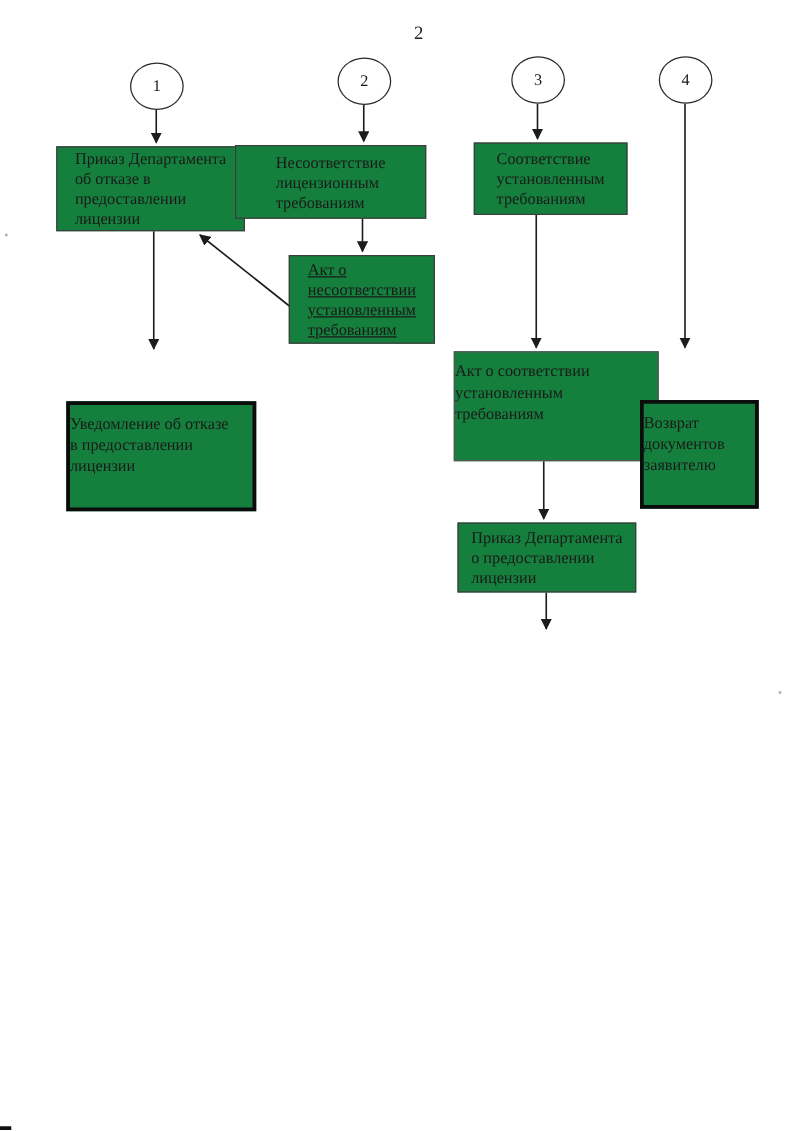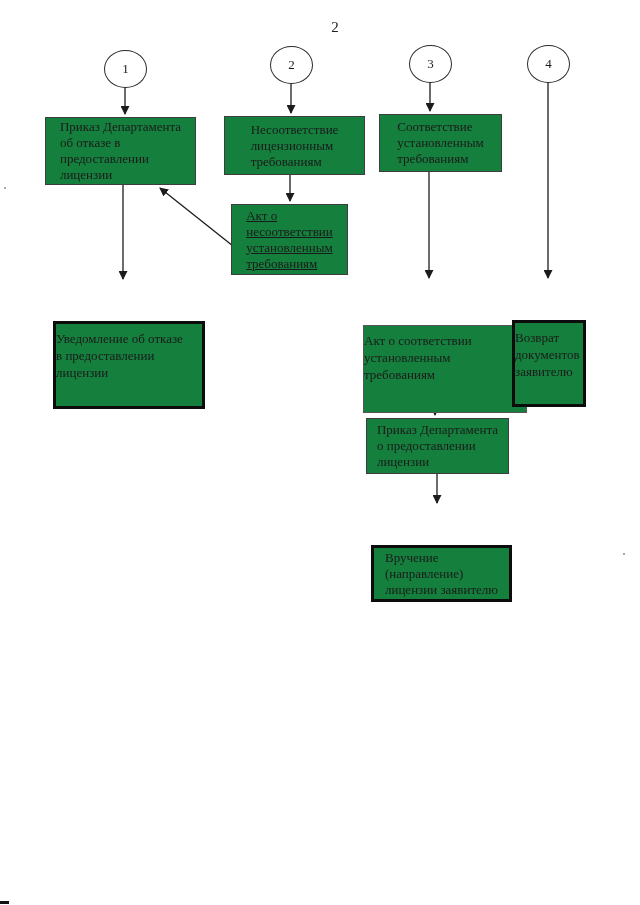--- a/index.html
+++ b/index.html
@@ -111,50 +111,47 @@
     <line x1="435" y1="369" x2="435" y2="415" marker-end="url(#ah)"></line>
     <line x1="437" y1="474" x2="437" y2="503" marker-end="url(#ah)"></line>
     <line x1="233" y1="246" x2="160" y2="188" marker-end="url(#ah)"></line>
   </svg>
 
   <div class="node thin v-center" style="left:45px;  top:117px; width:151px; height:68px;">Приказ Департамента
 об отказе в
 предоставлении
 лицензии</div>
 
-  <div class="node thin v-center" style="left:224px; top:116px; width:141px; height:59px;">Несоответствие
+  <div class="node thin v-center" style="left:188px; top:116px; width:153px; height:59px;">Несоответствие
 лицензионным
 требованиям</div>
 
   <div class="node thin v-center" style="left:379px; top:114px; width:123px; height:58px;">Соответствие
 установленным
 требованиям</div>
 
   <div class="node thin v-center" style="left:231px; top:204px; width:117px; height:71px;text-decoration:underline;">Акт о
 несоответствии
 установленным
 требованиям</div>
 
   <div class="node thick v-top" style="left:53px;  top:282px; width:152px; height:88px;">Уведомление об отказе
 в предоставлении
 лицензии</div>
 
-  <div class="node medium v-top" style="left:363px; top:281px; width:164px; height:88px;margin-top:44px;">Акт о соответствии
+  <div class="node medium v-top" style="left:363px; top:281px; width:164px; height:88px;">Акт о соответствии
 установленным
 требованиям</div>
 
-  <div class="node thick v-top" style="left:512px; top:281px; width:74px; height:87px;">Возврат
+  <div class="node thick v-top" style="left:512px; top:281px; width:95px; height:87px;">Возврат
 документов
 заявителю</div>
 
   <div class="node thin v-center" style="left:366px; top:418px; width:143px; height:56px;">Приказ Департамента
 о предоставлении
 лицензии</div>
 
-  <div class="node thick v-center" style="left:371px; top:506px; width:141px; height:57px;">Вручение
-(направление)
-лицензии заявителю</div>
 
   <div class="speck" style="left:4px;   top:187px; width:2px; height:2px;"></div>
   <div class="speck" style="left:623px; top:553px; width:2px; height:2px;"></div>
   <div class="corner-dash"></div>
 
 </div>
 
 </body></html>

